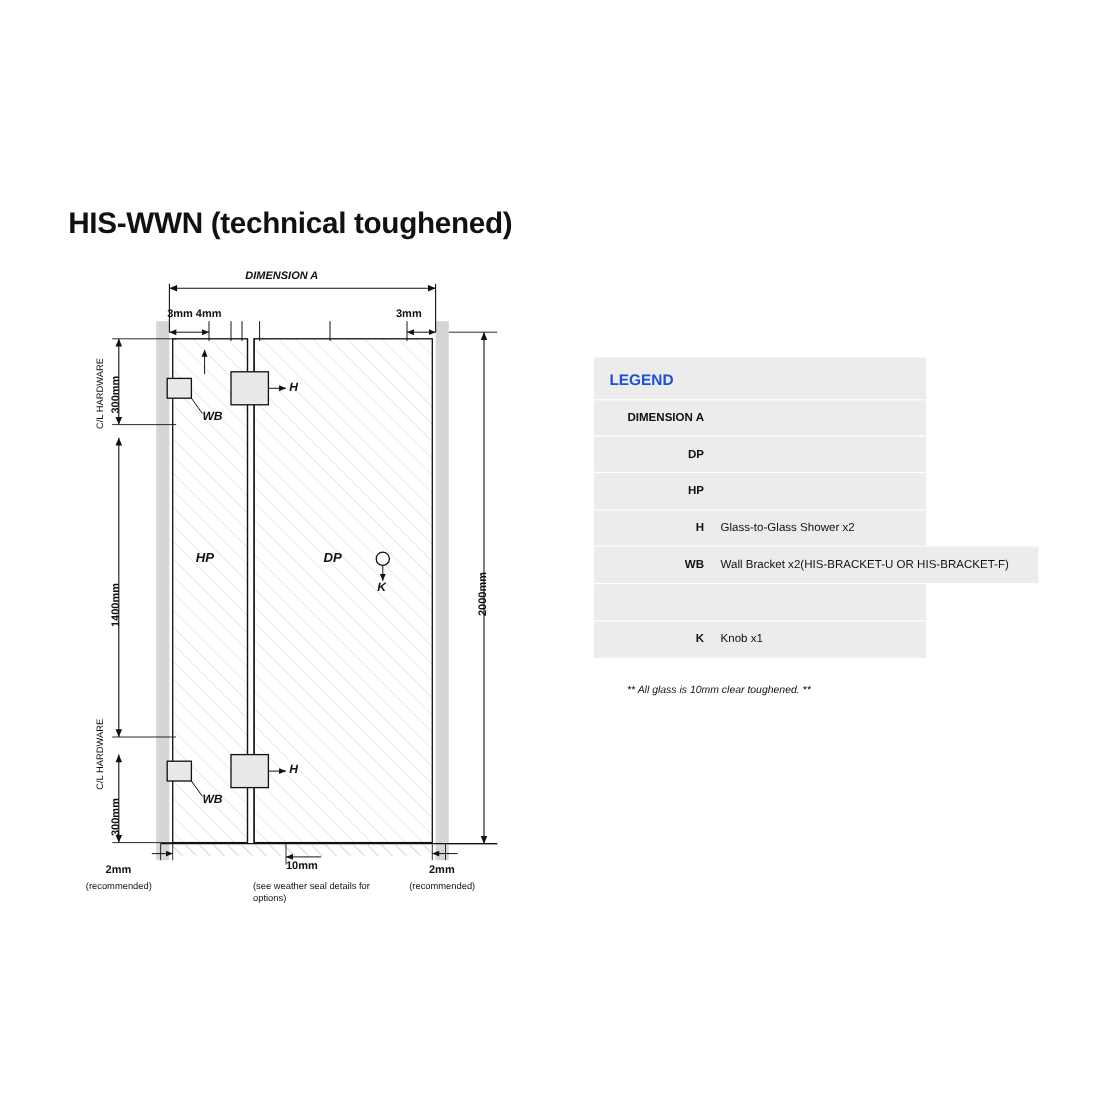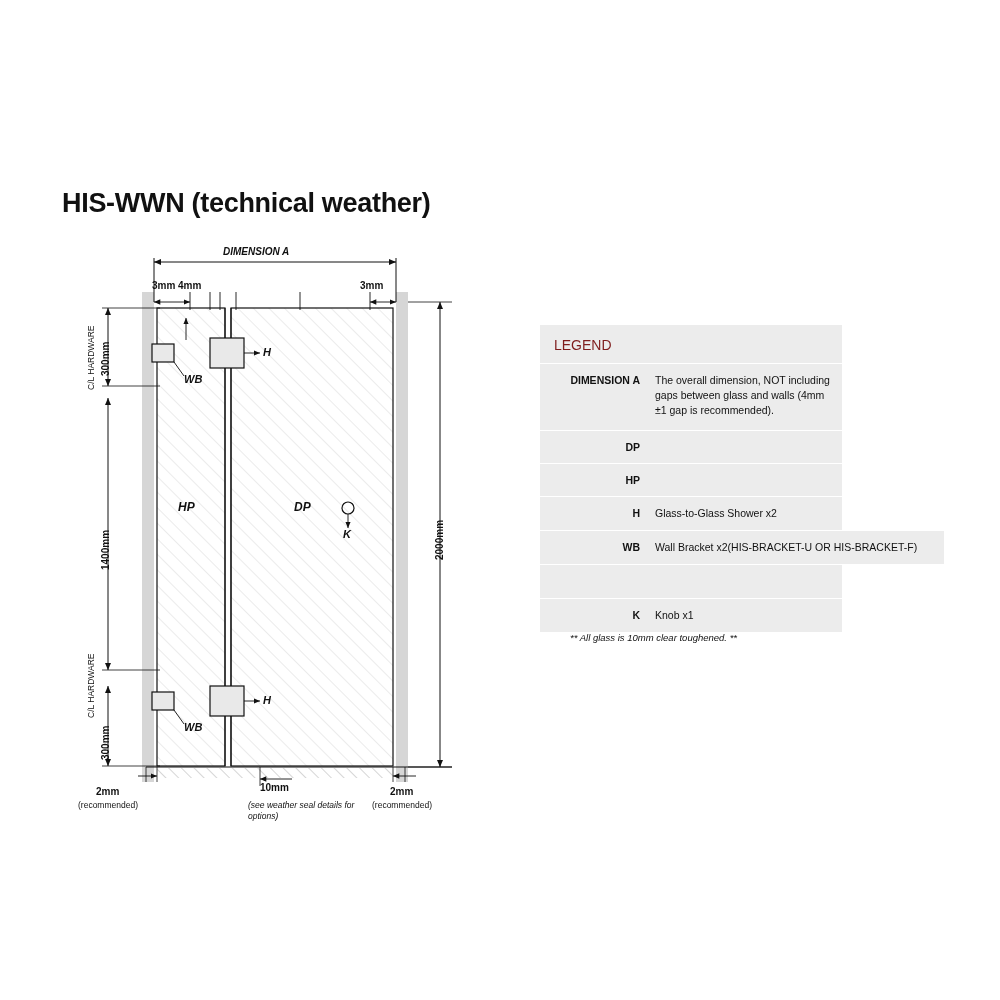--- a/index.html
+++ b/index.html
@@ -19,47 +19,47 @@
   
   .drawing{position:absolute;left:60px;top:240px;width:420px;height:600px;}
 
   svg.draw{position:absolute;left:0;top:0;}
 
   .lbl{position:absolute;font-size:10px;color:#111;white-space:nowrap;}
   .lbl.it{font-style:italic;}
   .lbl.b{font-weight:bold;}
   .vert{transform-origin:0 0;}
   .legend-title{
-    font-size:14px;font-weight:normal;color:#7f1d1d;
+    font-size:14px;font-weight:bold;color:#1d4ed8;
     padding:12px 14px 10px 14px;
   }
   .lrow{display:flex;border-top:1px solid #ffffff;}
   .lrow .k{
     width:94px;min-width:94px;text-align:right;padding:9px 9px 9px 6px;
     font-size:10.5px;font-weight:bold;color:#111;line-height:1.35;
   }
   .lrow .v{
     padding:9px 10px 9px 6px;font-size:10.5px;color:#111;line-height:1.42;
     flex:1;
   }
   .lrow.tall .v{padding-bottom:12px;}
   .foot{
     font-size:9.5px;font-style:italic;color:#111;
-    padding:0 0 0 30px;background:#fff;
+    padding:24px 0 0 30px;background:#fff;
   }
   .legend-shell{position:absolute;left:540px;top:325px;width:404px;}
   .legend-box{background:#ececec;width:302px;}
   .legend-box.row-wide{width:404px;}
 </style>
 </head>
 <body>
 
 <div class="page">
 
-  <div class="title">HIS-WWN (technical weather)</div>
+  <div class="title">HIS-WWN (technical toughened)</div>
 
   <div class="drawing">
 
     <svg class="draw" width="420" height="600" viewBox="0 0 420 600">
       <defs>
         <pattern id="hatch" width="11" height="11" patternUnits="userSpaceOnUse" patternTransform="rotate(-45)">
           <line x1="0" y1="0" x2="0" y2="11" stroke="#d8d8d8" stroke-width="1"></line>
         </pattern>
         <pattern id="floor" width="9" height="9" patternUnits="userSpaceOnUse" patternTransform="rotate(-45)">
           <line x1="0" y1="0" x2="0" y2="9" stroke="#444" stroke-width="0.8"></line>
@@ -156,36 +156,35 @@
     <div class="lbl b it" style="left:124px;top:133px;font-size:11px;">WB</div>
     <div class="lbl b it" style="left:124px;top:481px;font-size:11px;">WB</div>
     <div class="lbl b it" style="left:203px;top:106px;font-size:11px;">H</div>
     <div class="lbl b it" style="left:203px;top:454px;font-size:11px;">H</div>
     <div class="lbl b it" style="left:283px;top:288px;font-size:11px;">K</div>
 
     <div class="lbl b" style="left:36px;top:546px;">2mm</div>
     <div class="lbl" style="left:18px;top:560px;font-size:8.5px;">(recommended)</div>
 
     <div class="lbl b" style="left:200px;top:542px;">10mm</div>
-    <div class="lbl" style="left:188px;top:560px;font-size:8.5px;width:130px;white-space:normal;line-height:1.25;font-style:italic;">(see weather seal details for options)</div>
+    <div class="lbl" style="left:170px;top:560px;font-size:8.5px;width:130px;white-space:normal;line-height:1.25;">(see weather seal details for options)</div>
 
     <div class="lbl b" style="left:330px;top:546px;">2mm</div>
     <div class="lbl" style="left:312px;top:560px;font-size:8.5px;">(recommended)</div>
   </div>
 
   <div class="legend-shell">
 
     <div class="legend-box">
       <div class="legend-title">LEGEND</div>
     </div>
 
     <div class="legend-box">
       <div class="lrow tall">
         <div class="k">DIMENSION A</div>
-        <div class="v">The overall dimension, NOT including gaps between glass and walls (4mm ±1 gap is recommended).</div>
       </div>
     </div>
 
     <div class="legend-box">
       <div class="lrow tall">
         <div class="k">DP</div>
       </div>
     </div>
 
     <div class="legend-box">

